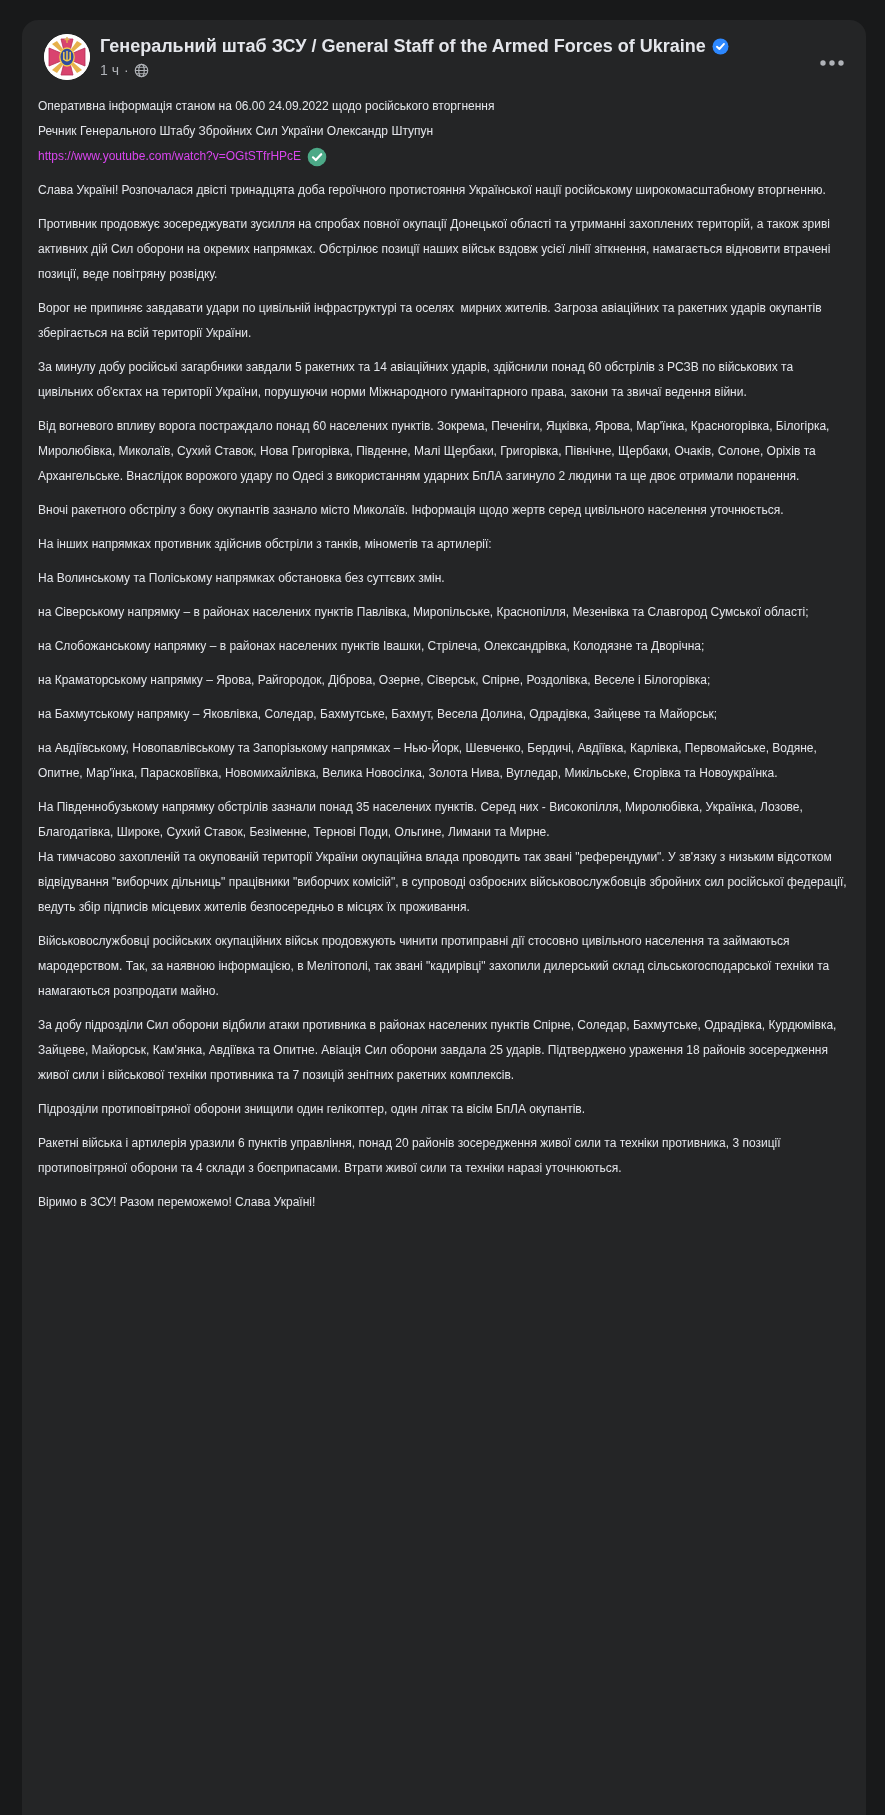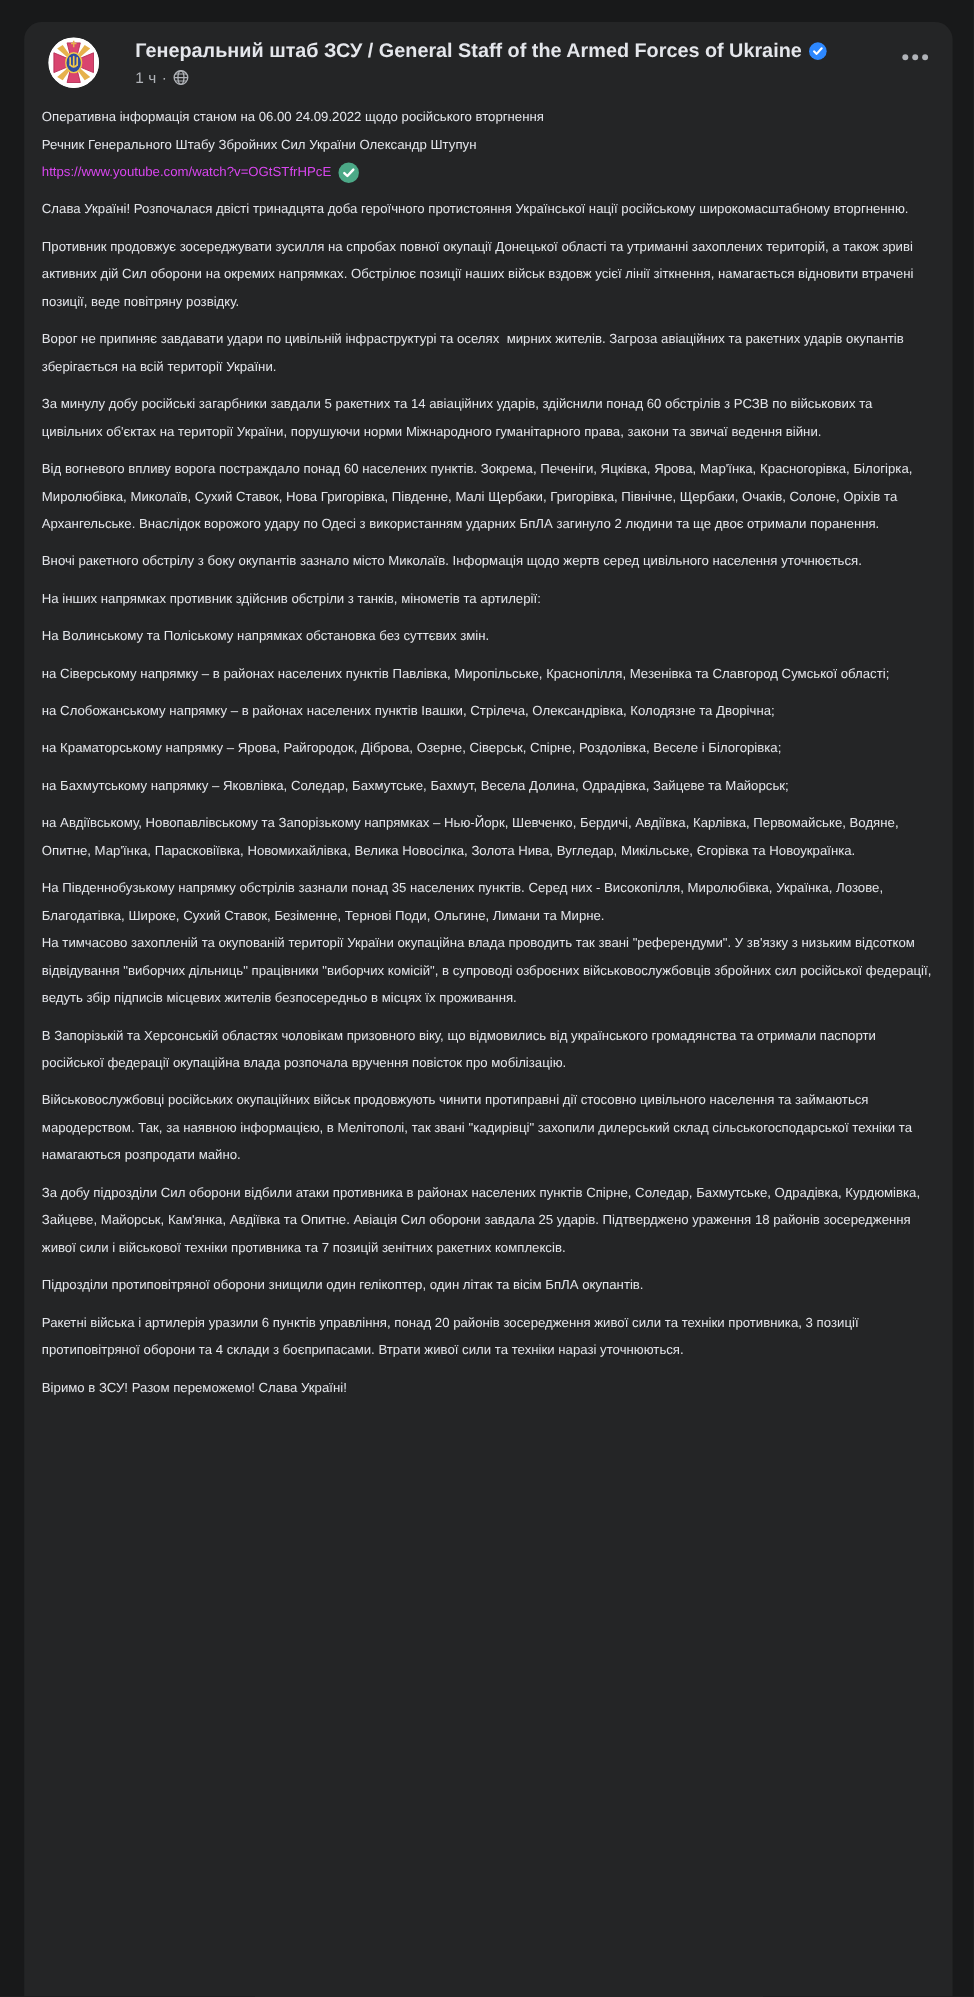--- a/index.html
+++ b/index.html
@@ -8,23 +8,22 @@
     background:#18191a;
     font-family:"Liberation Sans", sans-serif;
     position:relative;
   }
   .card{
     position:absolute;left:22px;top:20px;width:844px;height:1795px;
     background:#242526;border-radius:16px 16px 0 0;overflow:hidden;
     box-sizing:border-box;
   }
   .header{
-    display:flex;align-items:flex-start;
+    display:flex;align-items:flex-end;
     padding:14px 16px 6px 22px;
-    gap:23px;
   }
   .avatar{
     width:46px;height:46px;border-radius:50%;flex:0 0 46px;
     background:#fff;overflow:hidden;cursor:pointer;
   }
   .header-text{flex:1;margin-left:10px;min-width:0;}
   .name-row{display:flex;align-items:center;gap:6px;margin-top:1px;}
   .page-name{
     font-size:18px;font-weight:700;color:#e4e6eb;line-height:23px;
     white-space:nowrap;overflow:hidden;cursor:pointer;
@@ -155,21 +154,20 @@
     <p class="para">Вночі ракетного обстрілу з боку окупантів зазнало місто Миколаїв. Інформація щодо жертв серед цивільного населення уточнюється.</p>
     <p class="para">На інших напрямках противник здійснив обстріли з танків, мінометів та артилерії:</p>
     <p class="para">На Волинському та Поліському напрямках обстановка без суттєвих змін.</p>
     <p class="para">на Сіверському напрямку – в районах населених пунктів Павлівка, Миропільське, Краснопілля, Мезенівка та Славгород Сумської області;</p>
     <p class="para">на Слобожанському напрямку – в районах населених пунктів Івашки, Стрілеча, Олександрівка, Колодязне та Дворічна;</p>
     <p class="para">на Краматорському напрямку – Ярова, Райгородок, Діброва, Озерне, Сіверськ, Спірне, Роздолівка, Веселе і Білогорівка;</p>
     <p class="para">на Бахмутському напрямку – Яковлівка, Соледар, Бахмутське, Бахмут, Весела Долина, Одрадівка, Зайцеве та Майорськ;</p>
     <p class="para">на Авдіївському, Новопавлівському та Запорізькому напрямках – Нью-Йорк, Шевченко, Бердичі, Авдіївка, Карлівка, Первомайське, Водяне, Опитне, Мар'їнка, Парасковіївка, Новомихайлівка, Велика Новосілка, Золота Нива, Вугледар, Микільське, Єгорівка та Новоукраїнка.</p>
     <p class="para">На Південнобузькому напрямку обстрілів зазнали понад 35 населених пунктів. Серед них - Високопілля, Миролюбівка, Українка, Лозове, Благодатівка, Широке, Сухий Ставок, Безіменне, Тернові Поди, Ольгине, Лимани та Мирне.
 На тимчасово захопленій та окупованій території України окупаційна влада проводить так звані "референдуми". У зв'язку з низьким відсотком відвідування "виборчих дільниць" працівники "виборчих комісій", в супроводі озброєних військовослужбовців збройних сил російської федерації, ведуть збір підписів місцевих жителів безпосередньо в місцях їх проживання.</p>
-    <p class="para">В Запорізькій та Херсонській областях чоловікам призовного віку, що відмовились від українського громадянства та отримали паспорти російської федерації окупаційна влада розпочала вручення повісток про мобілізацію.</p>
     <p class="para">Військовослужбовці російських окупаційних військ продовжують чинити протиправні дії стосовно цивільного населення та займаються мародерством. Так, за наявною інформацією, в Мелітополі, так звані "кадирівці" захопили дилерський склад сільськогосподарської техніки та намагаються розпродати майно.</p>
     <p class="para">За добу підрозділи Сил оборони відбили атаки противника в районах населених пунктів Спірне, Соледар, Бахмутське, Одрадівка, Курдюмівка, Зайцеве, Майорськ, Кам'янка, Авдіївка та Опитне. Авіація Сил оборони завдала 25 ударів. Підтверджено ураження 18 районів зосередження живої сили і військової техніки противника та 7 позицій зенітних ракетних комплексів.</p>
     <p class="para">Підрозділи протиповітряної оборони знищили один гелікоптер, один літак та вісім БпЛА окупантів.</p>
     <p class="para">Ракетні війська і артилерія уразили 6 пунктів управління, понад 20 районів зосередження живої сили та техніки противника, 3 позиції протиповітряної оборони та 4 склади з боєприпасами. Втрати живої сили та техніки наразі уточнюються.</p>
     <p class="para">Віримо в ЗСУ! Разом переможемо! Слава Україні!</p>
   </div>
 
 </div>
 
 </body></html>

